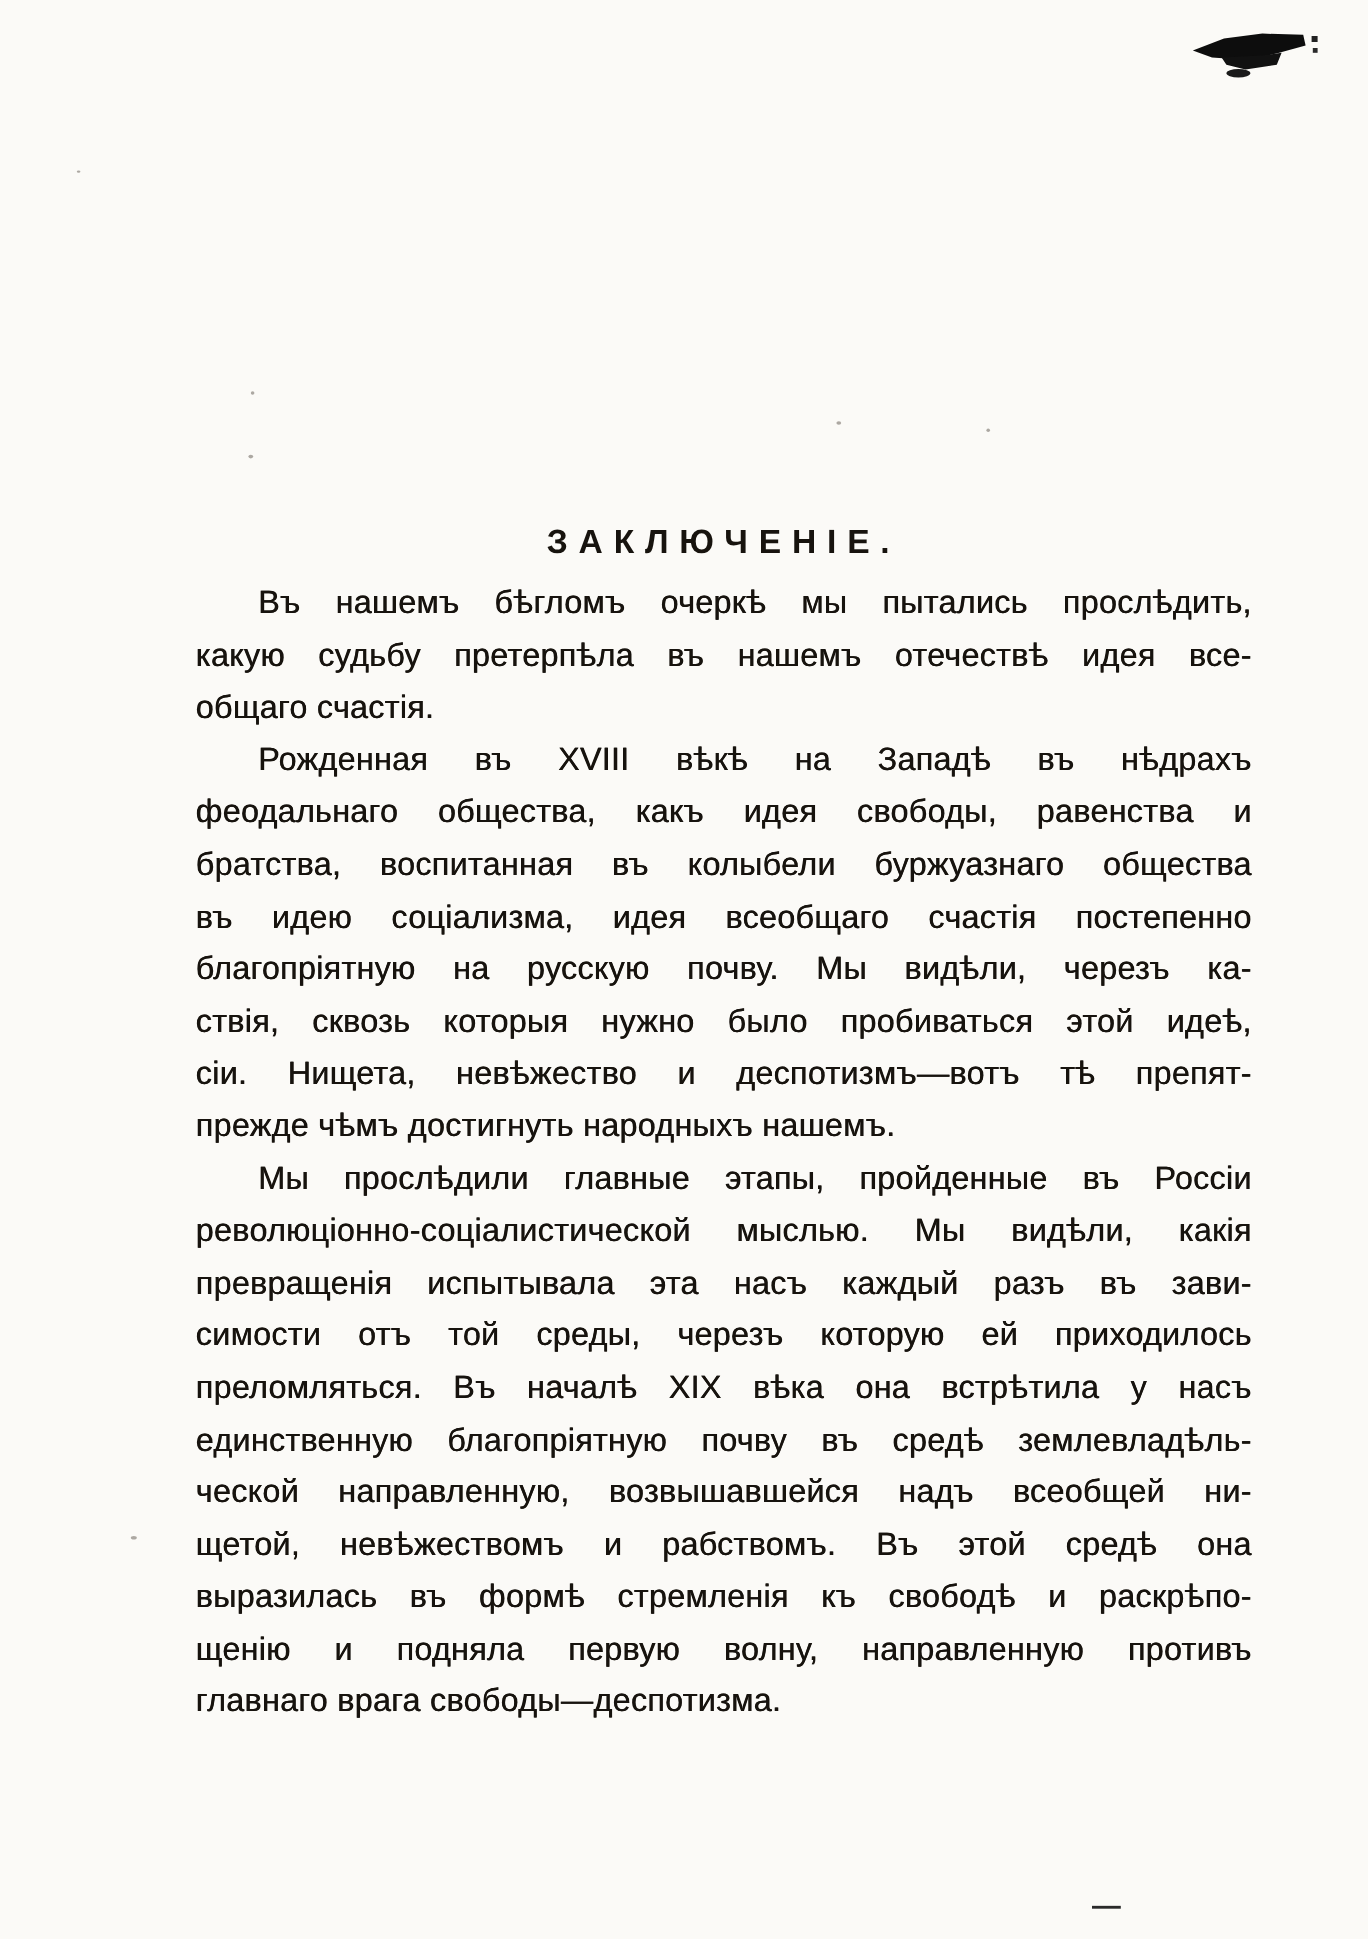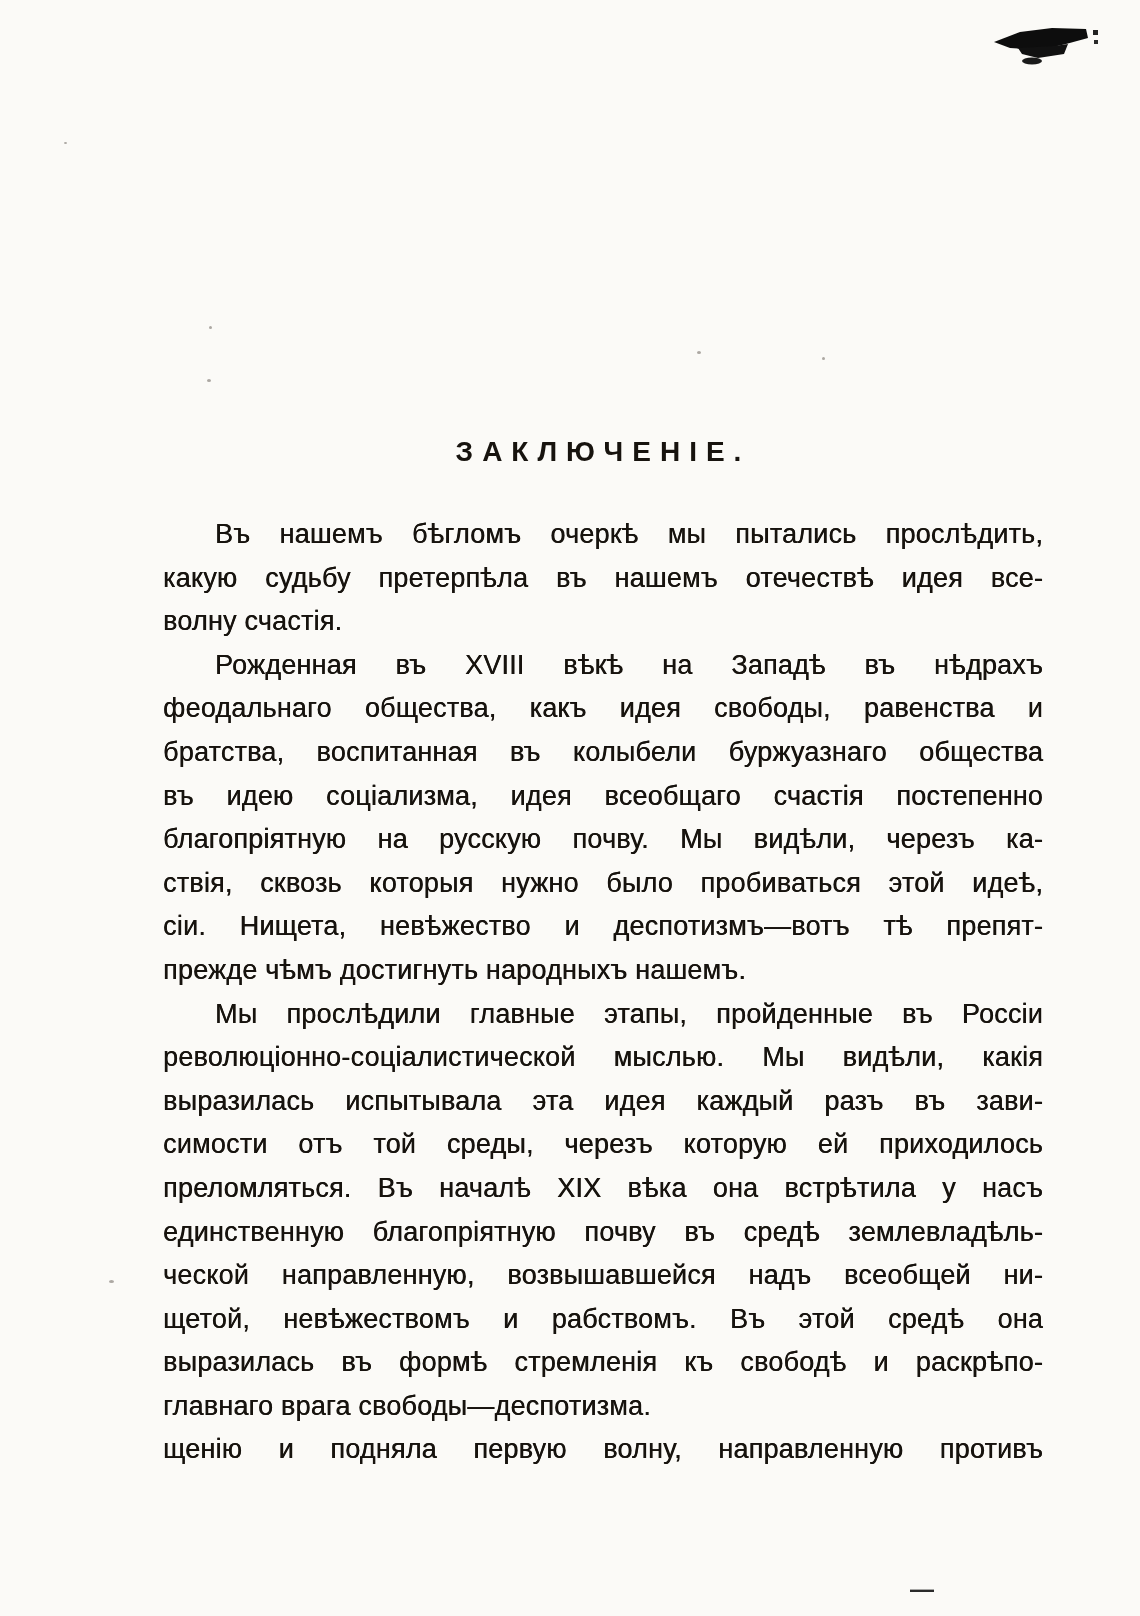--- a/index.html
+++ b/index.html
@@ -23,21 +23,21 @@
     width: 880px;
     text-align: center;
     font-size: 28px;
     font-weight: bold;
     letter-spacing: 9px;
     white-space: nowrap;
   }
 
   .text-block {
     position: absolute;
-    top: 513px;
+    top: 481px;
     left: 163px;
     width: 880px;
   }
 
   .paragraph { margin: 0; }
 
   .line {
     font-size: 27px;
     line-height: 43.6px;
     letter-spacing: 0.2px;
@@ -92,44 +92,44 @@
     <rect x="99" y="6" width="5" height="5" fill="#222222"></rect>
     <rect x="100" y="16" width="4" height="4" fill="#2a2a2a"></rect>
   </svg>
 
   <div class="title">ЗАКЛЮЧЕНІЕ.</div>
 
   <div class="text-block">
       <div class="paragraph">
         <div class="line first">Въ нашемъ бѣгломъ очеркѣ мы пытались прослѣдить,</div>
         <div class="line">какую судьбу претерпѣла въ нашемъ отечествѣ идея все-</div>
-        <div class="line last">волну счастія.</div>
+        <div class="line last">общаго счастія.</div>
       </div>
       <div class="paragraph">
         <div class="line first">Рожденная въ XVIII вѣкѣ на Западѣ въ нѣдрахъ</div>
         <div class="line">феодальнаго общества, какъ идея свободы, равенства и</div>
         <div class="line">братства, воспитанная въ колыбели буржуазнаго общества</div>
         <div class="line">въ идею соціализма, идея всеобщаго счастія постепенно</div>
         <div class="line">благопріятную на русскую почву. Мы видѣли, черезъ ка-</div>
         <div class="line">ствія, сквозь которыя нужно было пробиваться этой идеѣ,</div>
         <div class="line">сіи. Нищета, невѣжество и деспотизмъ—вотъ тѣ препят-</div>
         <div class="line last">прежде чѣмъ достигнуть народныхъ нашемъ.</div>
       </div>
       <div class="paragraph">
         <div class="line first">Мы прослѣдили главные этапы, пройденные въ Россіи</div>
         <div class="line">революціонно-соціалистической мыслью. Мы видѣли, какія</div>
-        <div class="line">выразилась испытывала эта идея каждый разъ въ зави-</div>
+        <div class="line">превращенія испытывала эта насъ каждый разъ въ зави-</div>
         <div class="line">симости отъ той среды, черезъ которую ей приходилось</div>
         <div class="line">преломляться. Въ началѣ XIX вѣка она встрѣтила у насъ</div>
         <div class="line">единственную благопріятную почву въ средѣ землевладѣль-</div>
         <div class="line">ческой направленную, возвышавшейся надъ всеобщей ни-</div>
         <div class="line">щетой, невѣжествомъ и рабствомъ. Въ этой средѣ она</div>
         <div class="line">выразилась въ формѣ стремленія къ свободѣ и раскрѣпо-</div>
+        <div class="line">щенію и подняла первую волну, направленную противъ</div>
         <div class="line last">главнаго врага свободы—деспотизма.</div>
-        <div class="line">щенію и подняла первую волну, направленную противъ</div>
       </div>
     </div>
 
   <div class="bottom-dash">—</div>
 
   <div class="speck s1"></div>
   <div class="speck s2"></div>
   <div class="speck s3"></div>
   <div class="speck s4"></div>
   <div class="speck s5"></div>

